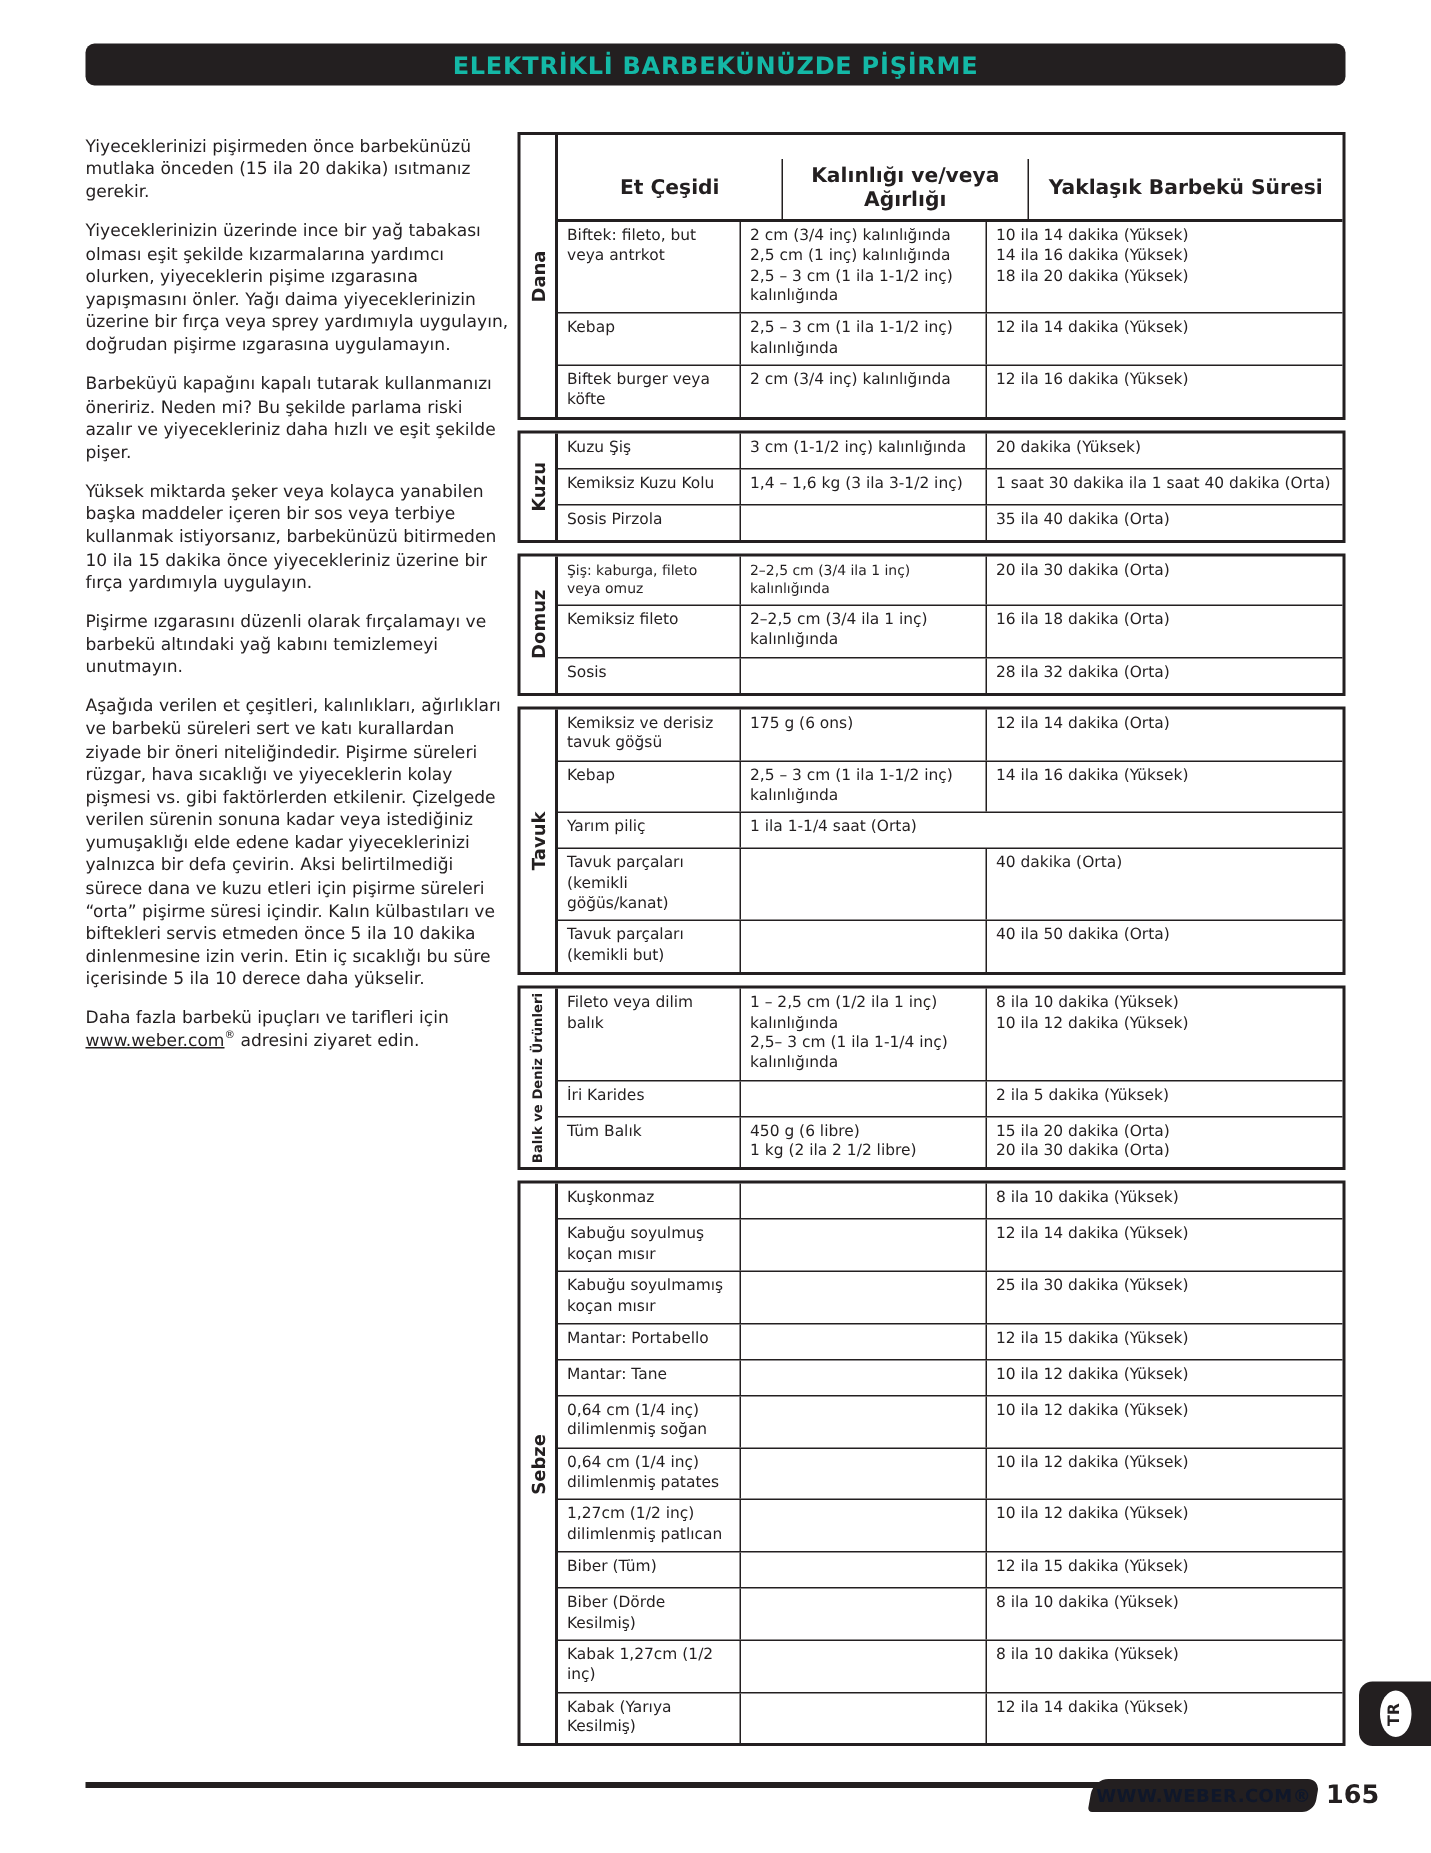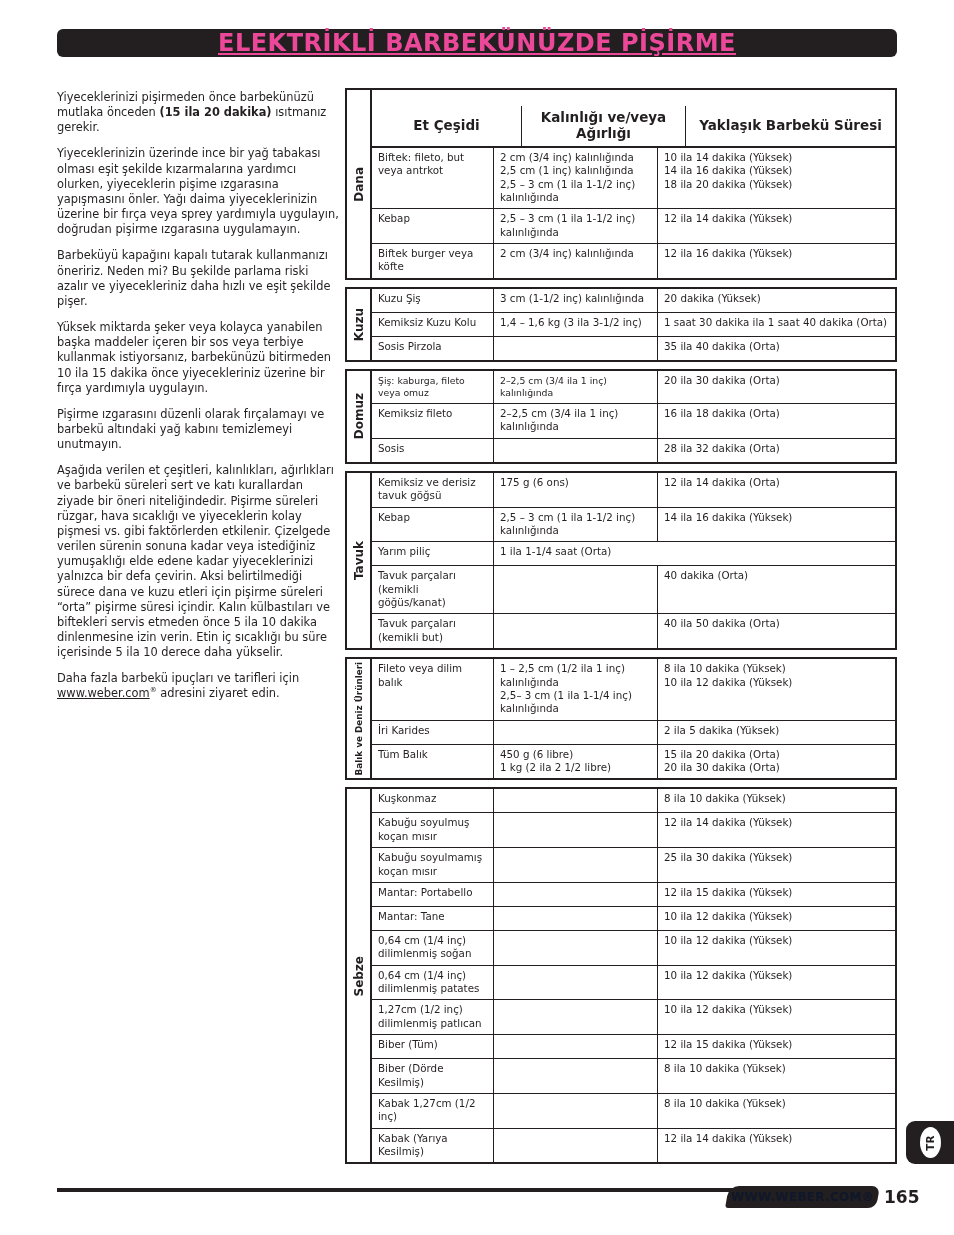--- a/index.html
+++ b/index.html
@@ -10,30 +10,29 @@
   }
   .page { position:absolute; inset:0; }
 
   
   .title-bar {
     position:absolute; left:57px; top:29px; width:840px; height:28px;
     background:#231f20; border-radius:6px;
     display:flex; align-items:center; justify-content:center;
   }
   .title-bar .title-text {
-    color:#ec4899; font-weight:bold; font-size:24px; letter-spacing:0.5px;
+    color:#14b8a6; font-weight:bold; font-size:16px; letter-spacing:0.5px;
     white-space:nowrap;
-    text-decoration:underline;
   }
 
   
   .intro { position:absolute; left:57px; top:90px; width:283px;
            font-size:11.4px; line-height:1.33; }
   .intro p { margin:0 0 11px 0; }
-  .intro strong { font-weight:bold;margin-top:28px; }
+  .intro strong { font-weight:normal;margin-top:28px; }
   .link { text-decoration:underline; color:inherit; cursor:pointer; }
   .intro sup { font-size:7px; line-height:0; }
 
   
   .table-area { position:absolute; left:345px; top:88px; width:552px; }
   .block { display:flex; border:2.5px solid #231f20; margin-bottom:7px;
            background:#fff; box-sizing:border-box; }
   .glabel { flex:0 0 23px; border-right:2px solid #231f20;
             display:flex; align-items:center; justify-content:center; }
   .glabel-text { writing-mode:vertical-rl; transform:rotate(180deg);

